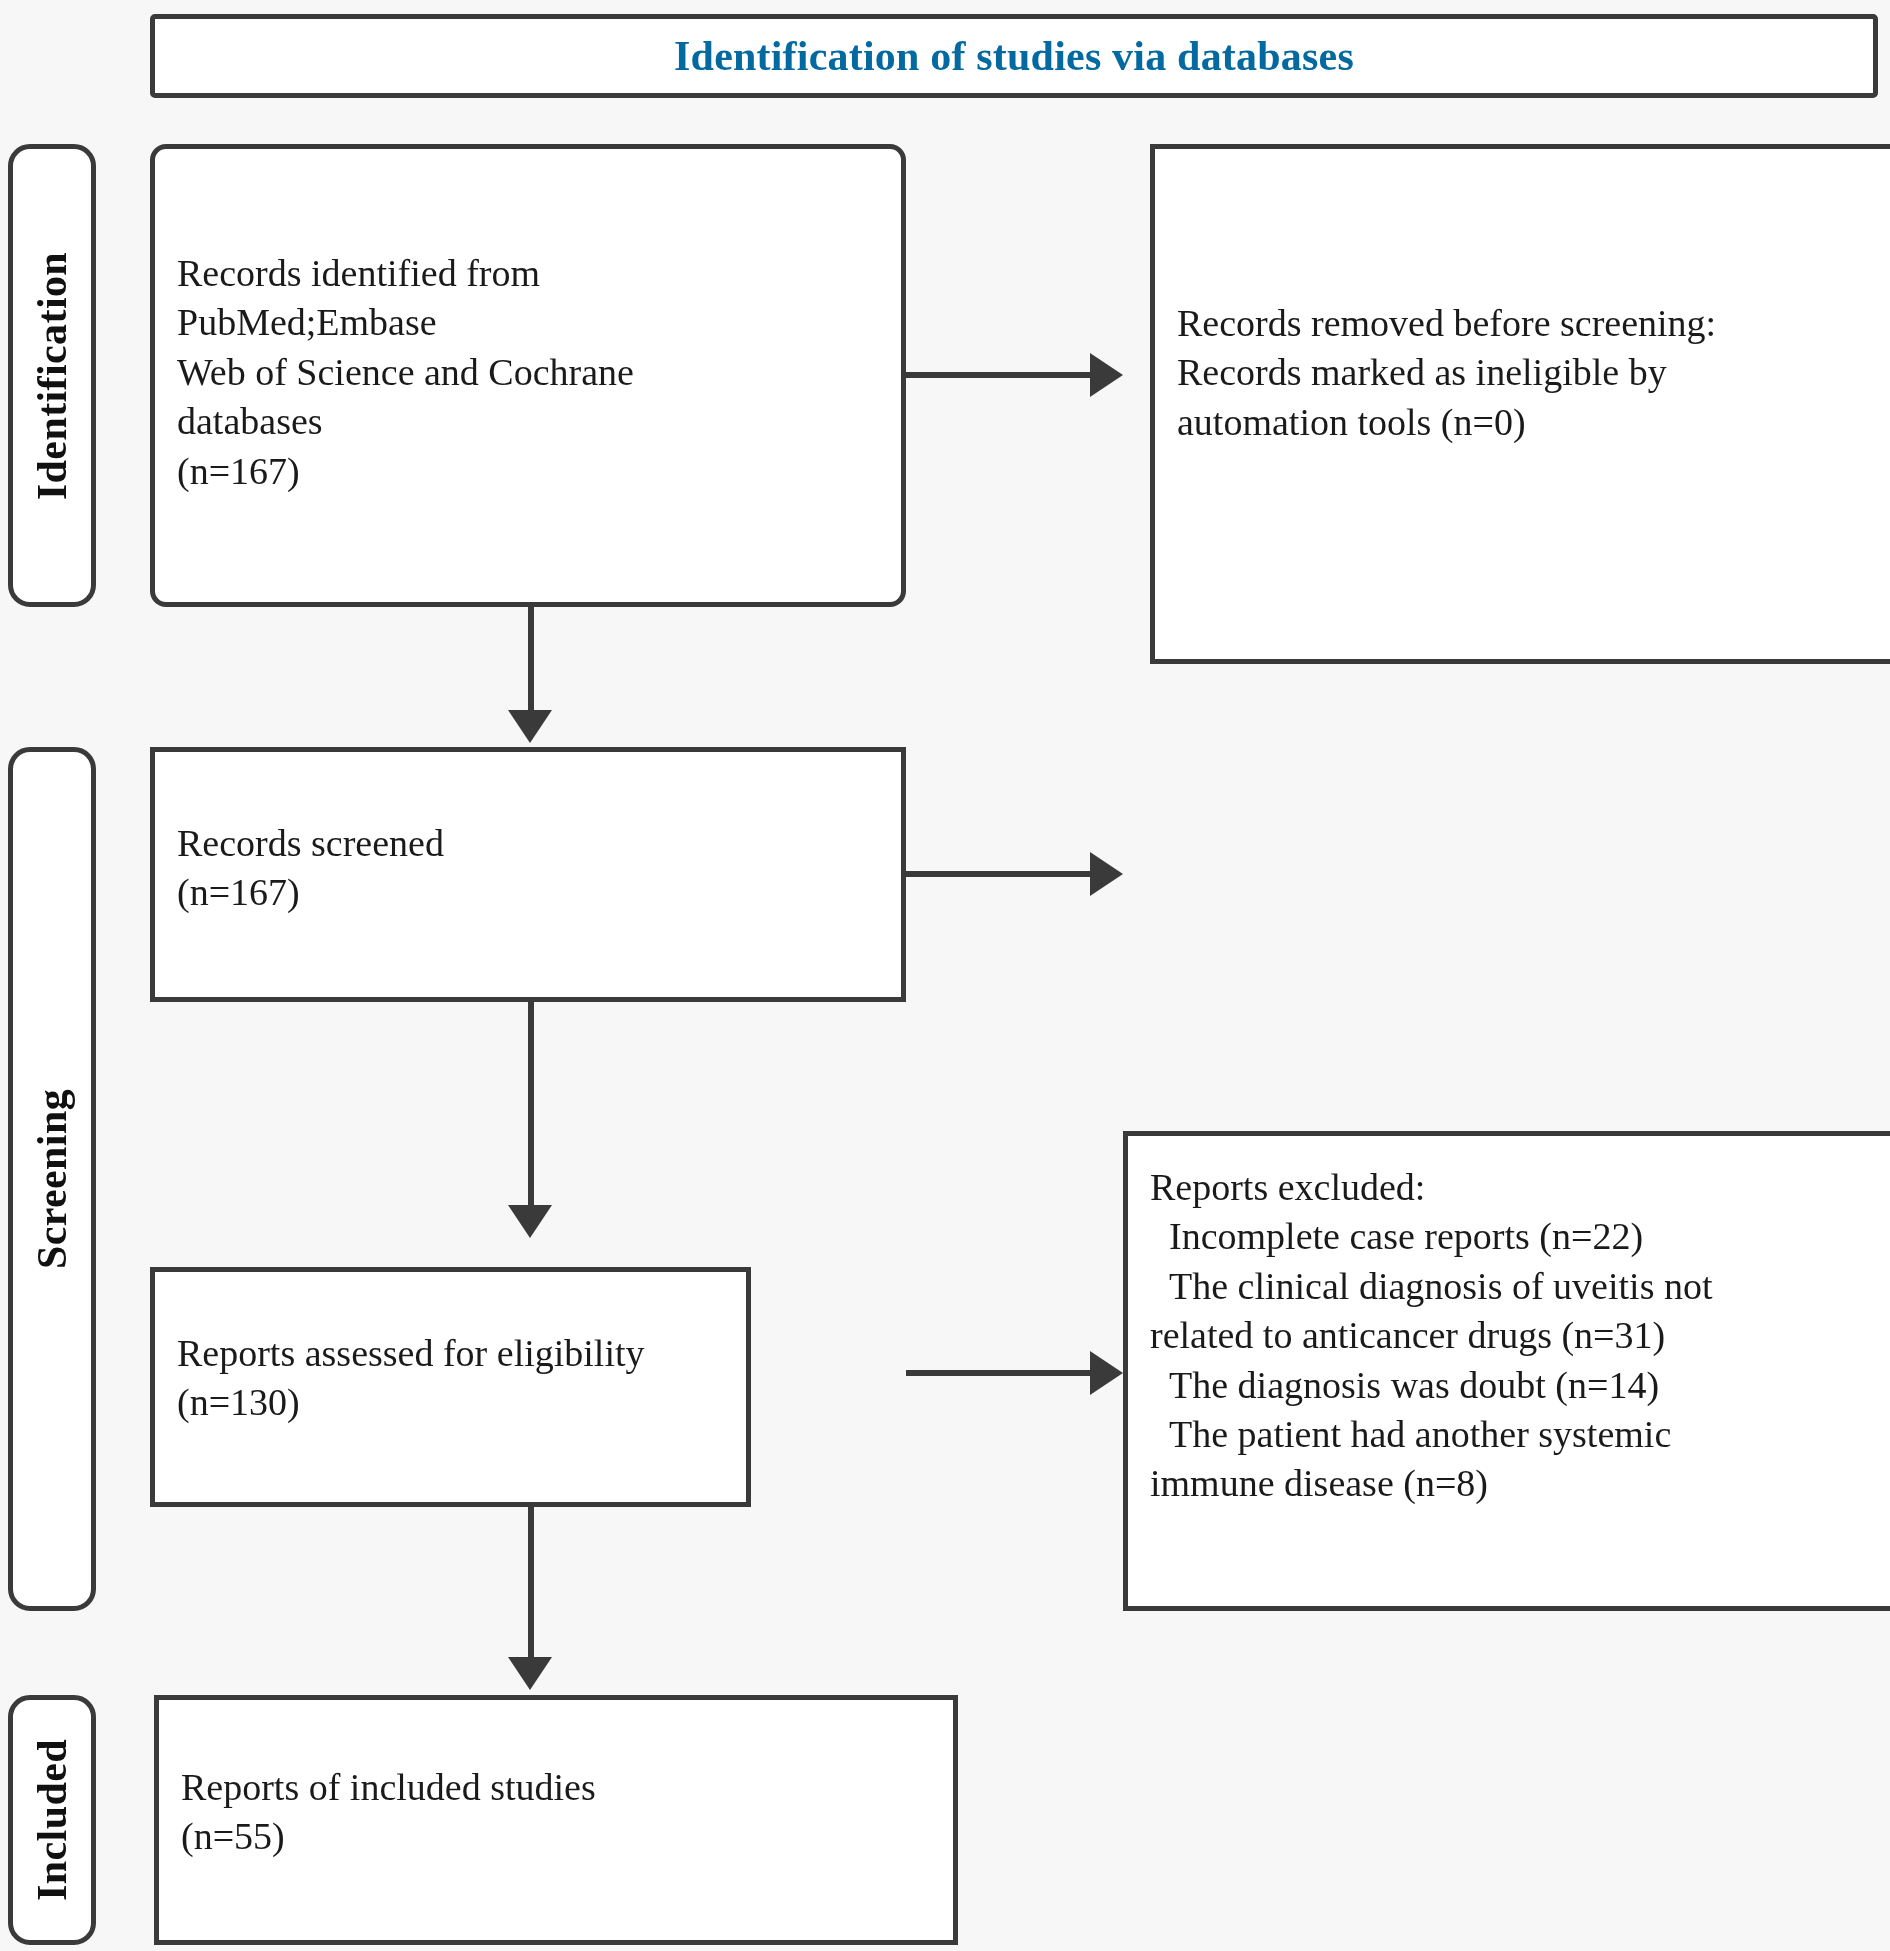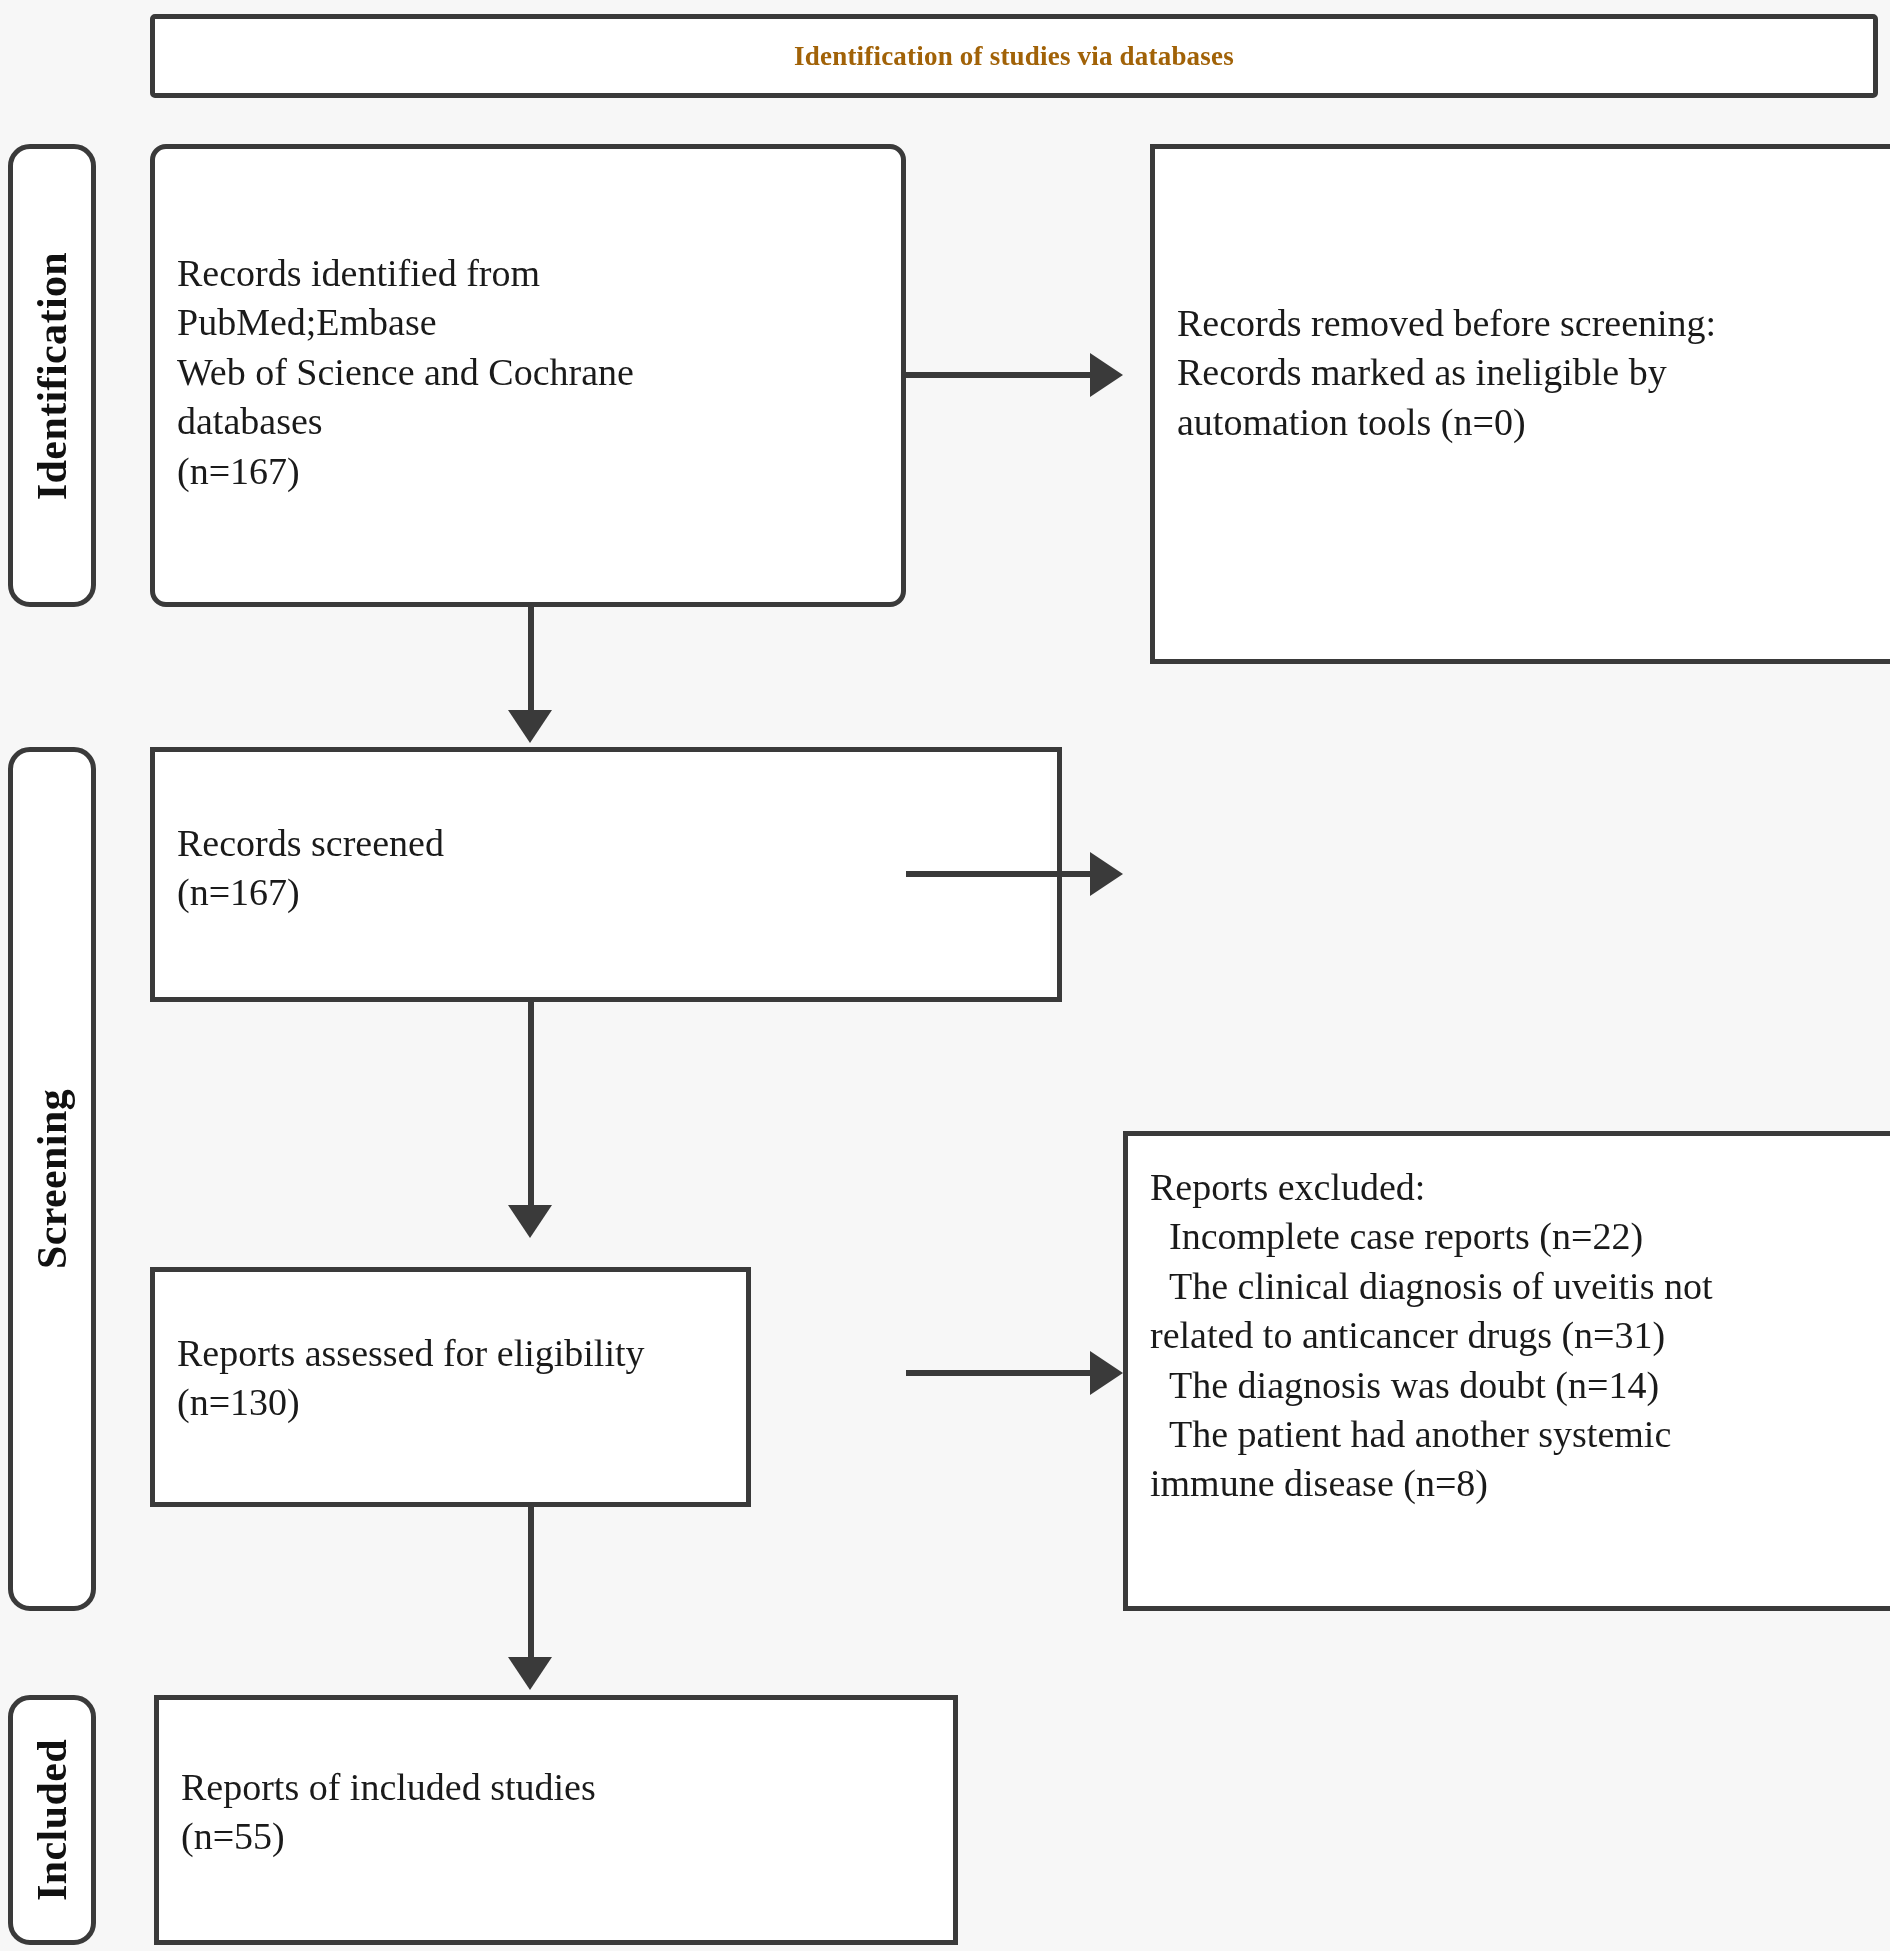--- a/index.html
+++ b/index.html
@@ -36,23 +36,23 @@
   }
 
   
   .title-box {
     border-radius: 5px;
     display: flex;
     align-items: center;
     justify-content: center;
   }
   .title-text {
-    font-size: 27px;
+    font-size: 42px;
     font-weight: bold;
-    color: #a16207;
+    color: #0369a1;
     letter-spacing: 0.2px;
   }
 
   
   .stage {
     position: absolute;
     background: #ffffff;
     border: 5.8px solid #3a3a3a;
     border-radius: 22px;
     box-sizing: border-box;
@@ -131,21 +131,21 @@
 Records marked as ineligible by
 automation tools (n=0)</div>
   </div>
 
   <div class="hline" style="left:906px; top:372px; width:185px;"></div>
   <div class="arrow-right" style="left:1090px; top:353px;"></div>
 
   <div class="vline" style="left:528px; top:606px; height:109px;"></div>
   <div class="arrow-down" style="left:508px; top:710px;"></div>
 
-  <div class="box" style="left:150px; top:747px; width:912px; height:255px;">
+  <div class="box" style="left:150px; top:747px; width:756px; height:255px;">
     <div class="box-text" style="top:67px;">Records screened
 (n=167)</div>
   </div>
 
 
   <div class="hline" style="left:906px; top:871px; width:185px;"></div>
   <div class="arrow-right" style="left:1090px; top:852px;"></div>
 
   <div class="vline" style="left:528px; top:1002px; height:209px;"></div>
   <div class="arrow-down" style="left:508px; top:1205px;"></div>

